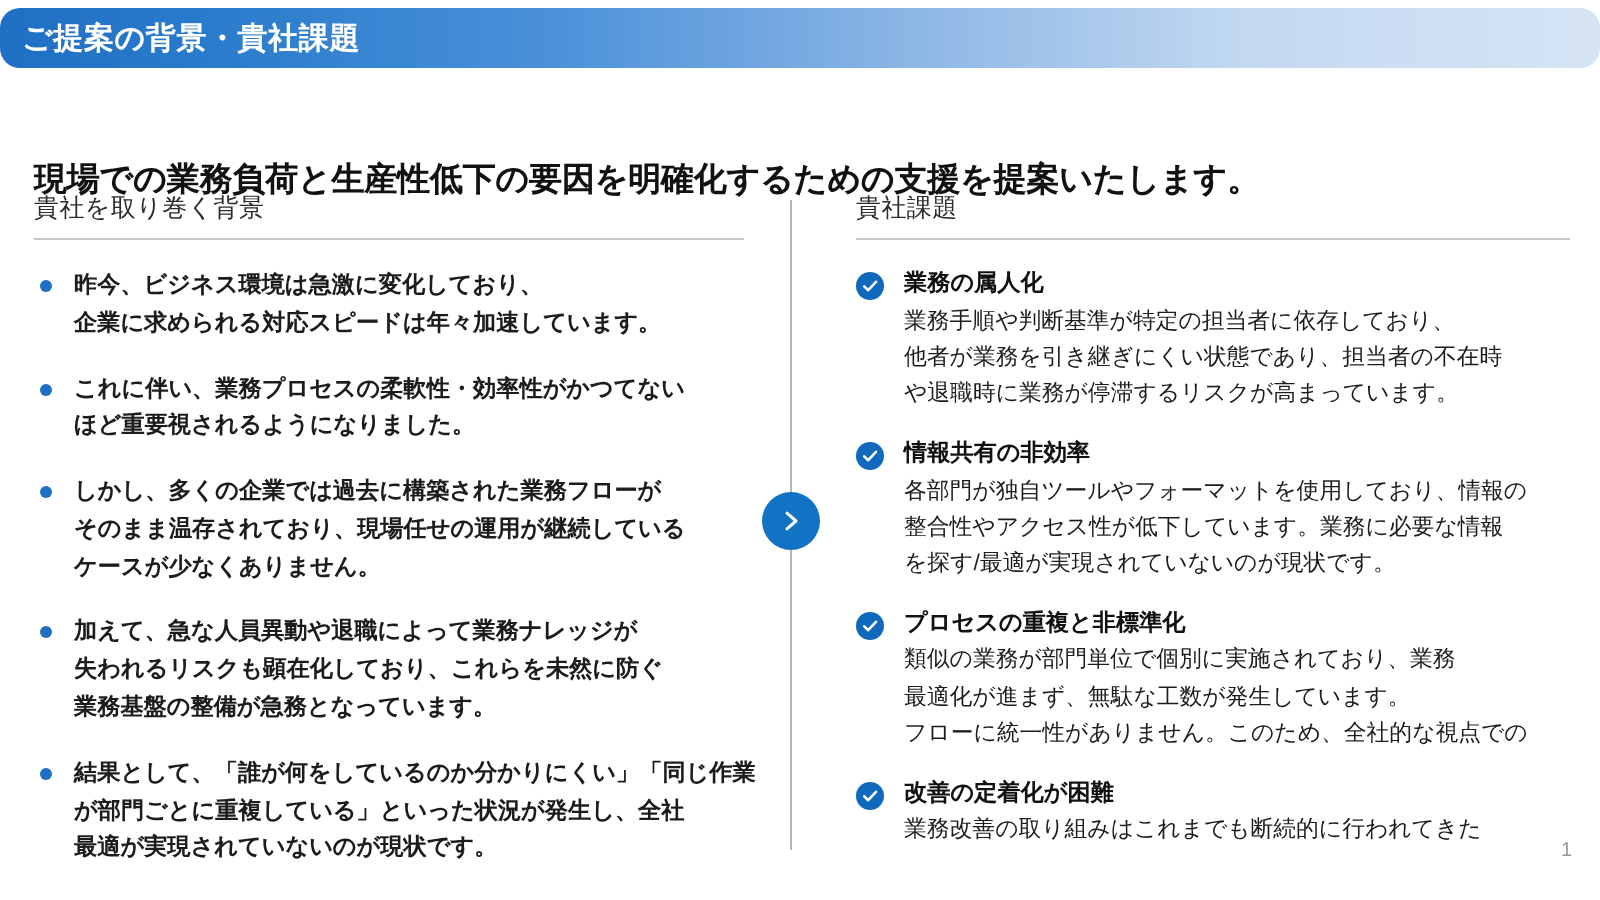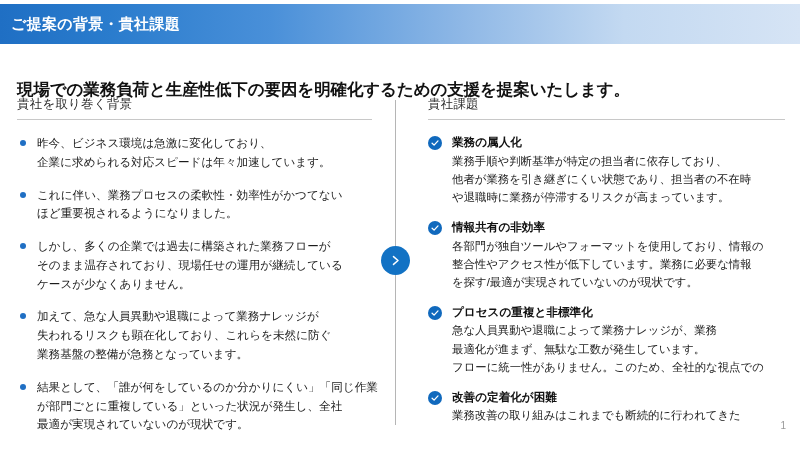--- a/index.html
+++ b/index.html
@@ -15,30 +15,31 @@
     color: #1a1a1a;
     position: relative;
   }
 
   
   .title-band {
     position: absolute;
     left: 0;
     top: 4px;
     width: 800px;
-    height: 40px;
+    height: 30px;
     background: linear-gradient(to right,
                 #1f6fc4 0%,
                 #2a7ccd 14%,
                 #4a90d9 34%,
                 #8fb8e6 58%,
                 #c3d9f1 78%,
                 #d6e4f5 100%);
     display: flex;
     align-items: center;
+    border-radius: 10px;
   }
   .title-band-text {
     color: #ffffff;
     font-size: 15px;
     font-weight: bold;
     letter-spacing: 0.3px;
     padding-left: 11px;
     white-space: nowrap;
   }
 
@@ -78,20 +79,21 @@
   }
 
   
   .bullet-item {
     position: relative;
     padding-left: 20px;
     margin-bottom: 14px;
     font-size: 11.6px;
     line-height: 1.62;
     color: #1c1c1c;
+    font-weight: bold;
   }
   .bullet-dot {
     position: absolute;
     left: 3px;
     top: 6px;
     width: 6px;
     height: 6px;
     border-radius: 50%;
     background: #1f6fc4;
   }
@@ -246,21 +248,21 @@
         </div>
       </div>
       <div class="check-item">
         <span class="check-badge">
           <svg width="10" height="10" viewBox="0 0 10 10" aria-hidden="true">
             <polyline points="2.1,5.2 4.1,7.1 8.0,2.9" fill="none" stroke="#ffffff" stroke-width="1.3" stroke-linecap="round" stroke-linejoin="round"></polyline>
           </svg>
         </span>
         <div class="check-title">プロセスの重複と非標準化</div>
         <div class="check-body">
-          <span>急な人員異動や退職によって業務ナレッジが、業務</span>
+          <span>類似の業務が部門単位で個別に実施されており、業務</span>
           <span>最適化が進まず、無駄な工数が発生しています。</span>
           <span>フローに統一性がありません。このため、全社的な視点での</span>
         </div>
       </div>
       <div class="check-item">
         <span class="check-badge">
           <svg width="10" height="10" viewBox="0 0 10 10" aria-hidden="true">
             <polyline points="2.1,5.2 4.1,7.1 8.0,2.9" fill="none" stroke="#ffffff" stroke-width="1.3" stroke-linecap="round" stroke-linejoin="round"></polyline>
           </svg>
         </span>

